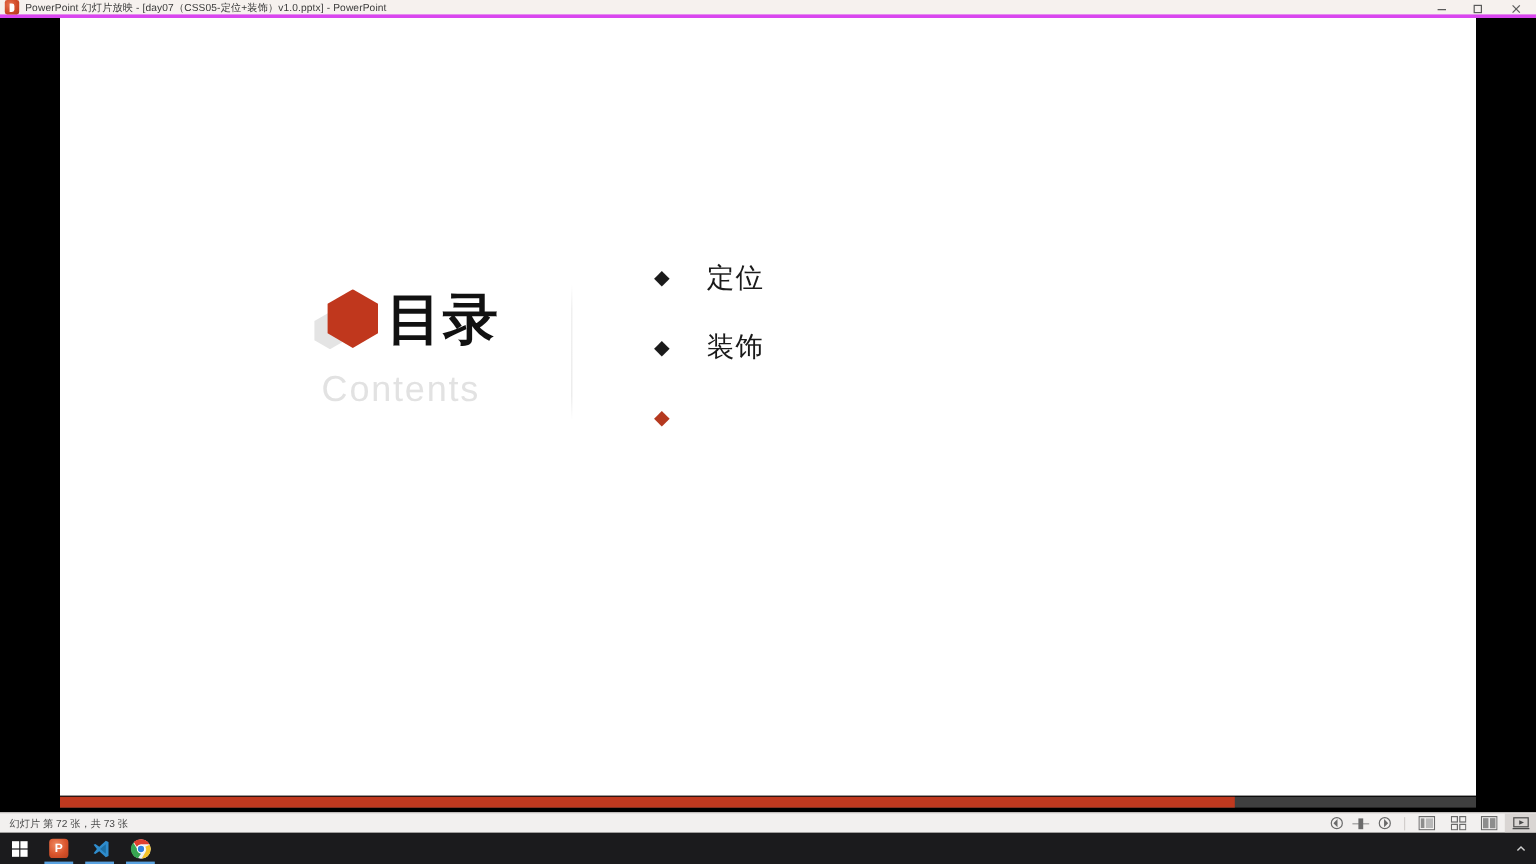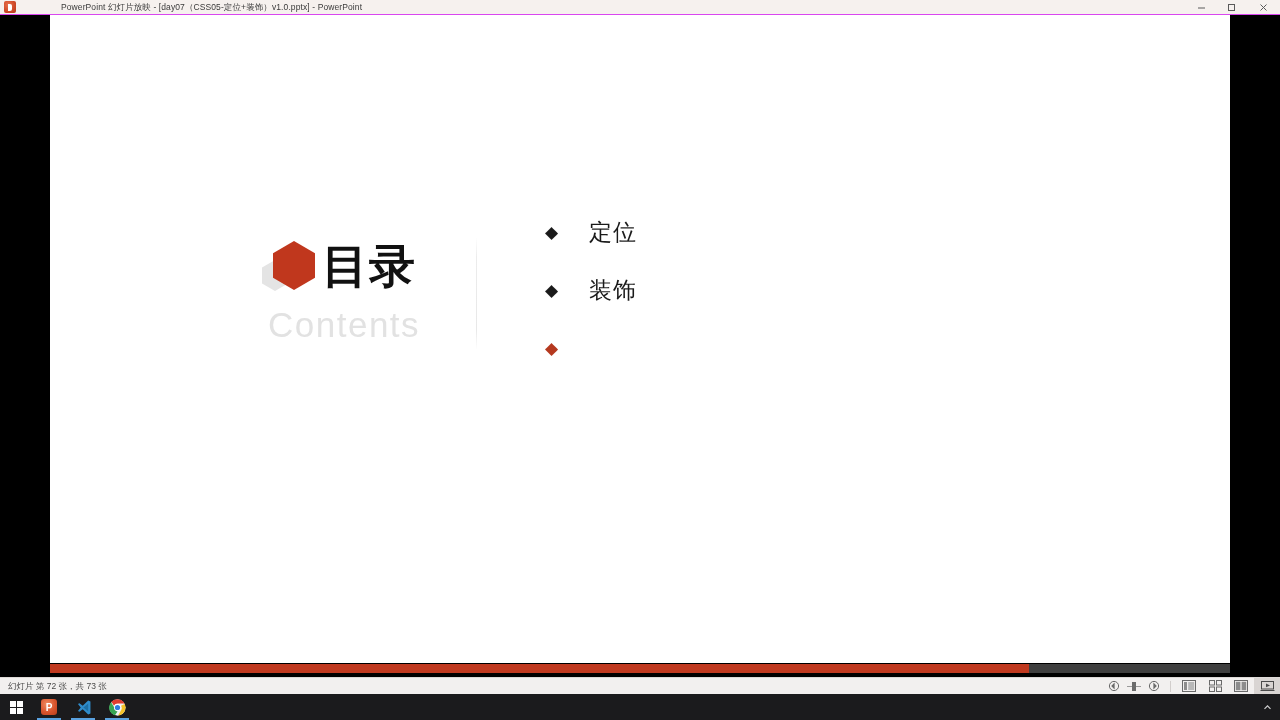--- a/index.html
+++ b/index.html
@@ -16,24 +16,23 @@
     height: 720px;
     background: #000000;
   }
 
   
   #titlebar {
     position: absolute;
     left: 0; top: 0;
     width: 1280px; height: 15px;
     background: #f6f1ee;
-    border-bottom: 1px solid #d946ef;
+    border-bottom: 3px solid #d946ef;
     display: flex;
     align-items: center;
-    gap: 40px;
   }
   #pp-icon {
     width: 12px; height: 12px;
     margin-left: 4px; margin-right: 5px;
     border-radius: 2px;
     background: radial-gradient(circle at 35% 32%, #e8714d 0%, #d04a28 55%, #b13a1c 100%);
     position: relative;
     flex: 0 0 auto;
   }
   #pp-icon::after {
@@ -98,21 +97,21 @@
     font-weight: 700;
     color: #111111;
     letter-spacing: 1px;
     line-height: 58px;
     white-space: nowrap;
     font-family: "DejaVu Sans", "Liberation Sans", sans-serif;
   }
   #title-en {
     position: absolute;
     left: 7px; top: 63px;
-    font-size: 35px;
+    font-size: 30px;
     font-weight: 400;
     color: #e2e2e2;
     letter-spacing: 1.5px;
     line-height: 44px;
     white-space: nowrap;
     font-family: "Liberation Sans", sans-serif;
   }
 
   
   #divider {

